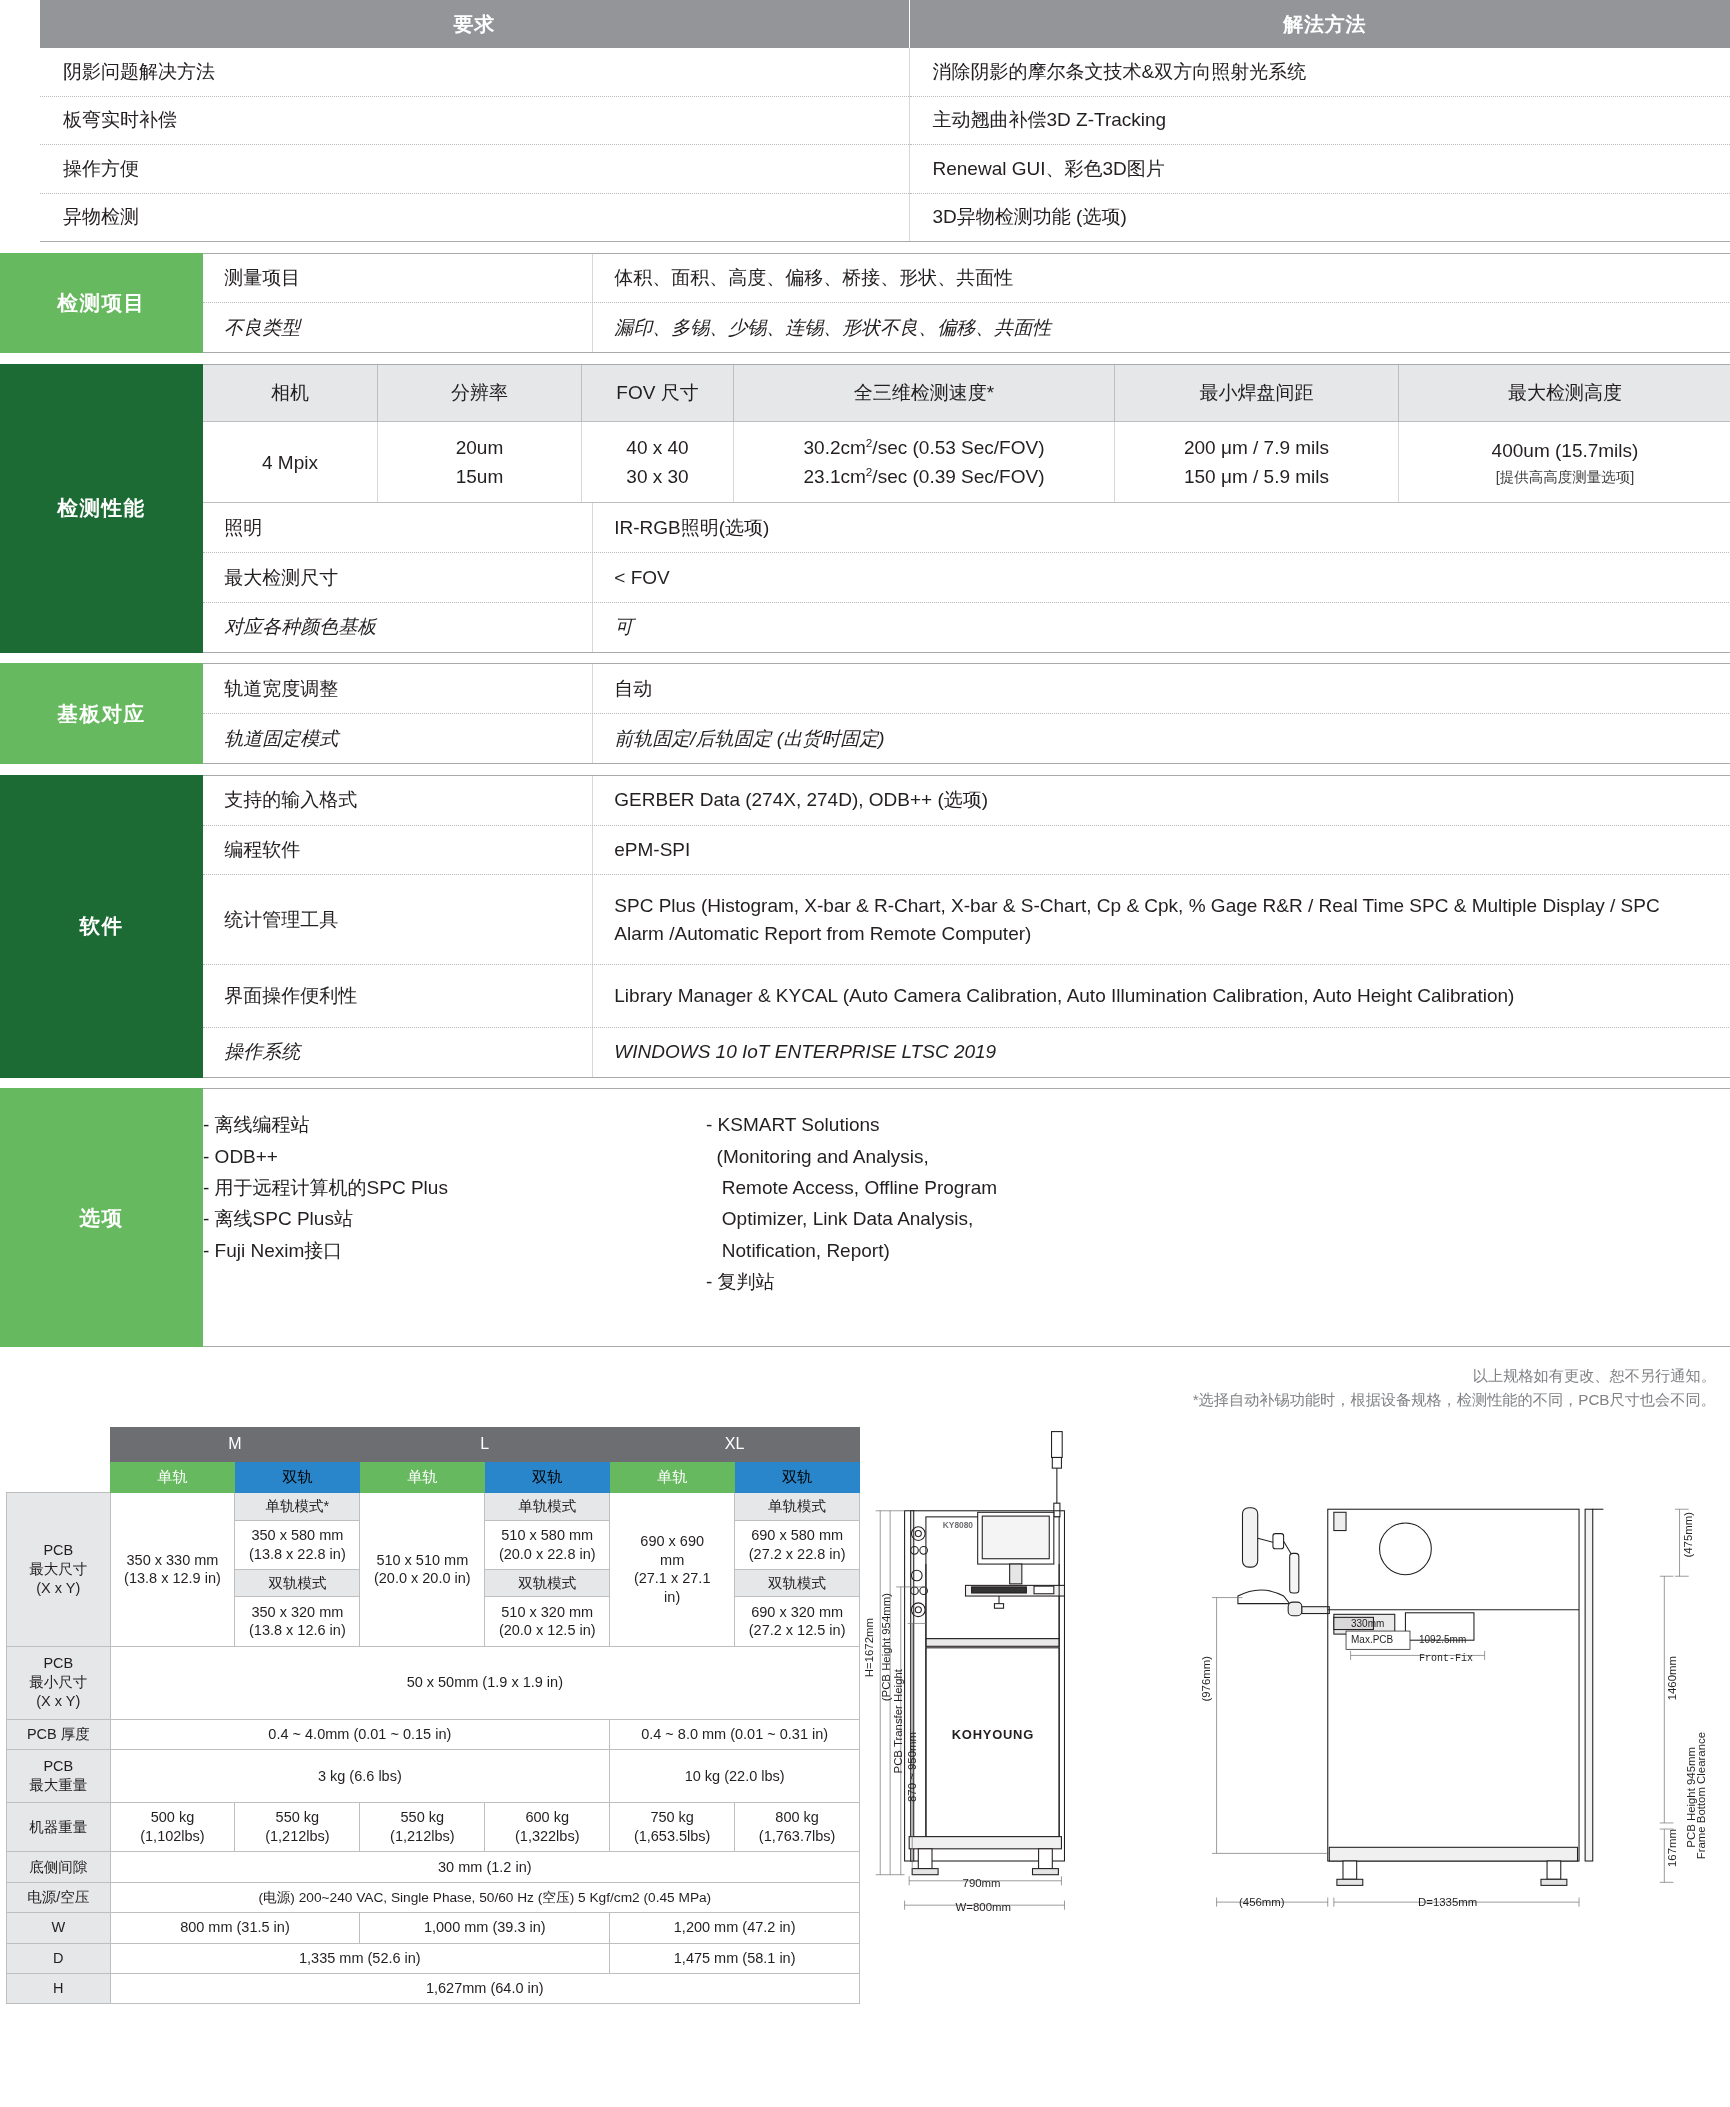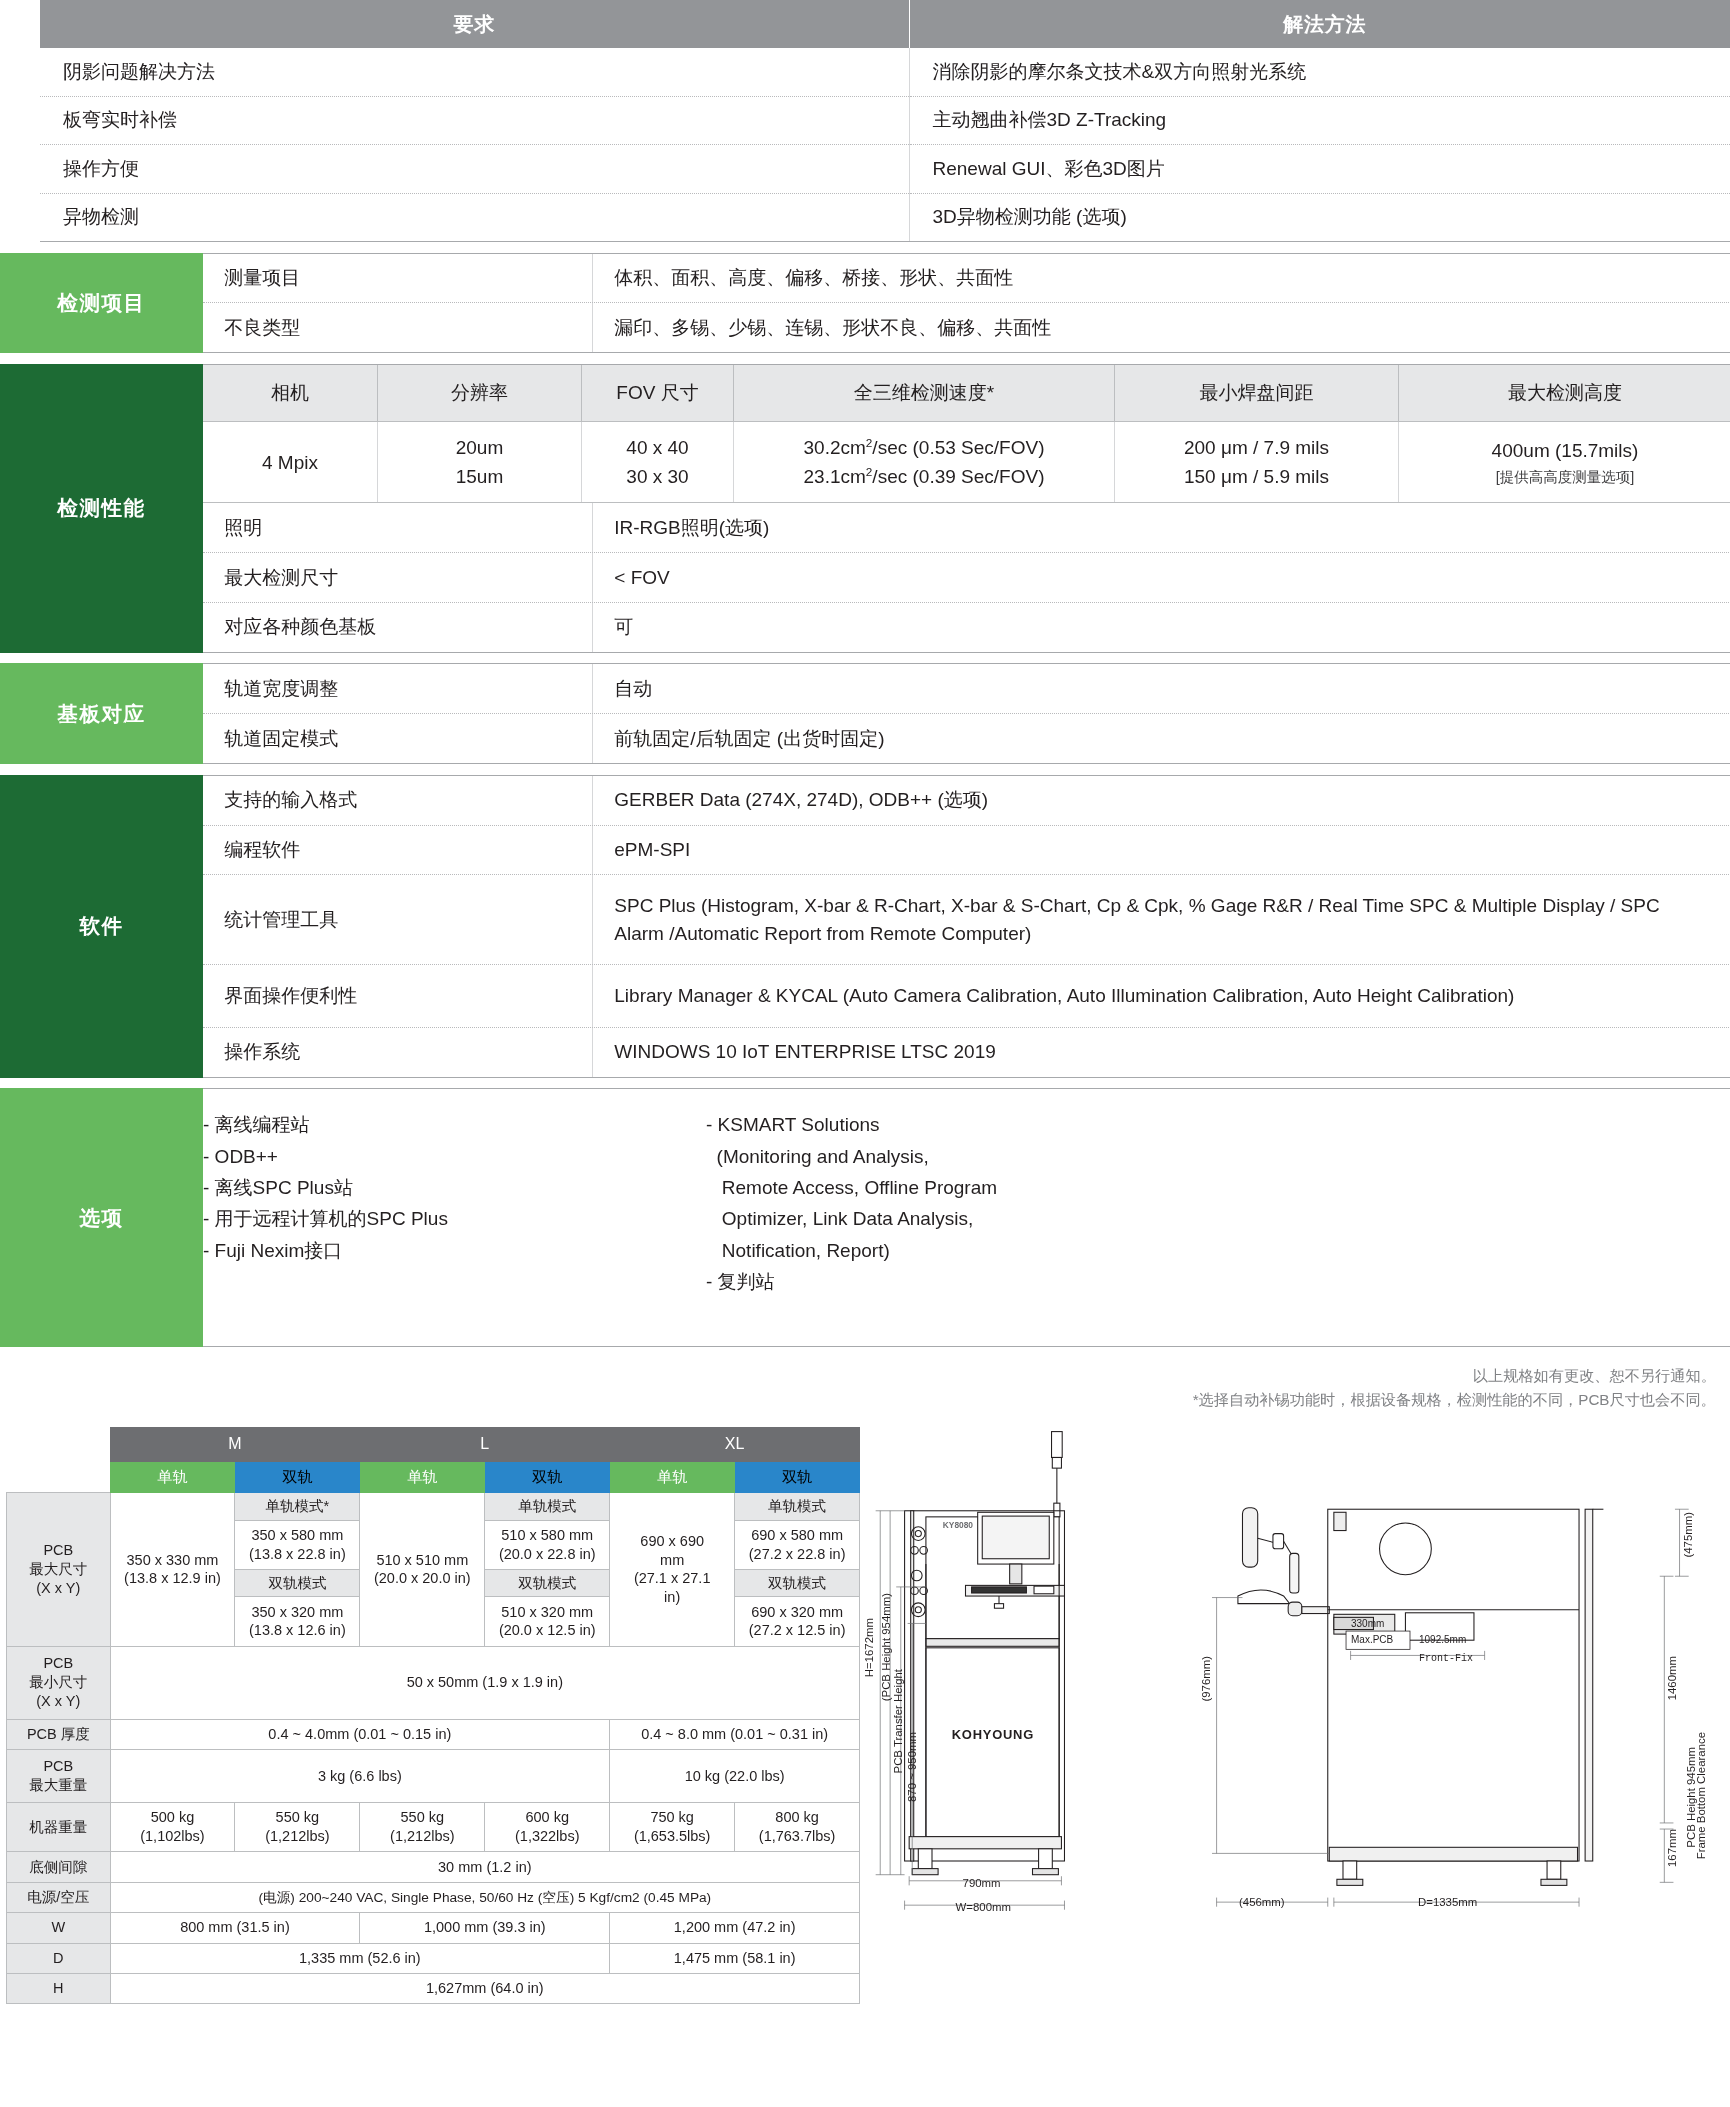--- a/index.html
+++ b/index.html
@@ -46,21 +46,21 @@
     color: #ffffff;
     font-size: 20.6px;
     font-weight: bold;
     letter-spacing: 1.5px;
   }
   .sec-label.light { background: #66b95e; }
   .sec-label.dark  { background: #1d6b34; }
   .sec-body { flex: 1 1 auto; border-top: 1.5px solid #a7a9ac; border-bottom: 1.5px solid #a7a9ac; background:#fff; }
 
   .rowline { display: flex; border-bottom: 0.8px dotted #b9babc; }
-  .rowline:last-child { border-bottom: none; }
+  .rowline:last-child { border-bottom: none; font-style: italic; }
   .rowline .k {
     width: 390px; flex: 0 0 390px;
     font-size: 19px; padding: 11.4px 21.3px;
     display:flex; align-items:center;
     border-right: 0.8px solid #d6d7d9;
   }
   .rowline .v { flex: 1 1 auto; font-size: 19px; padding: 11.4px 21.3px; display:flex; align-items:center; }
   .rowline .v.multi { display:block; line-height: 1.45; }
 
   
@@ -254,22 +254,22 @@
     </div>
   </div>
 
   <div class="sec">
     <div class="sec-label light" style="min-height:259px">选项</div>
     <div class="sec-body">
       <div class="opt-body">
         <div class="opt-col b">
           <div>- 离线编程站</div>
           <div>- ODB++</div>
+          <div>- 用于远程计算机的SPC Plus</div>
           <div>- 离线SPC Plus站</div>
-          <div>- 用于远程计算机的SPC Plus</div>
           <div>- Fuji Nexim接口</div>
         </div>
         <div class="opt-col c">
           <div>- KSMART Solutions</div>
           <div>  (Monitoring and Analysis,</div>
           <div>   Remote Access, Offline Program</div>
           <div>   Optimizer, Link Data Analysis,</div>
           <div>   Notification, Report)</div>
           <div>- 复判站</div>
         </div>

